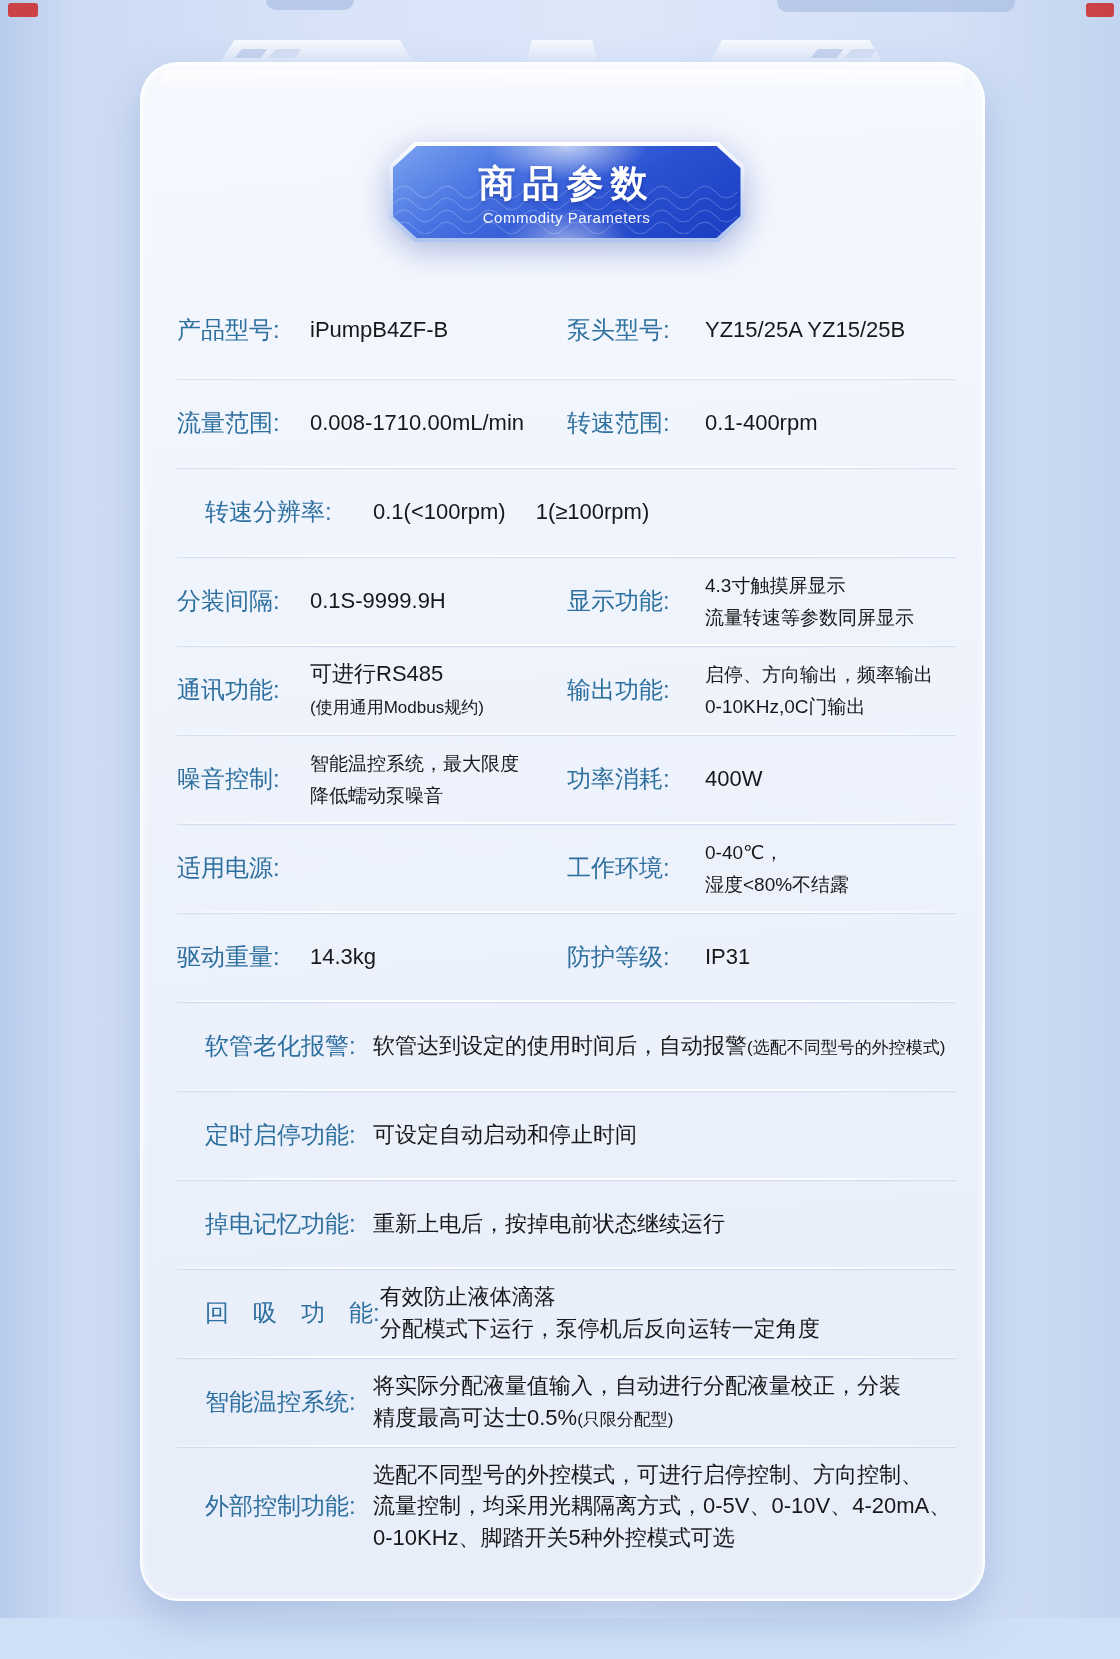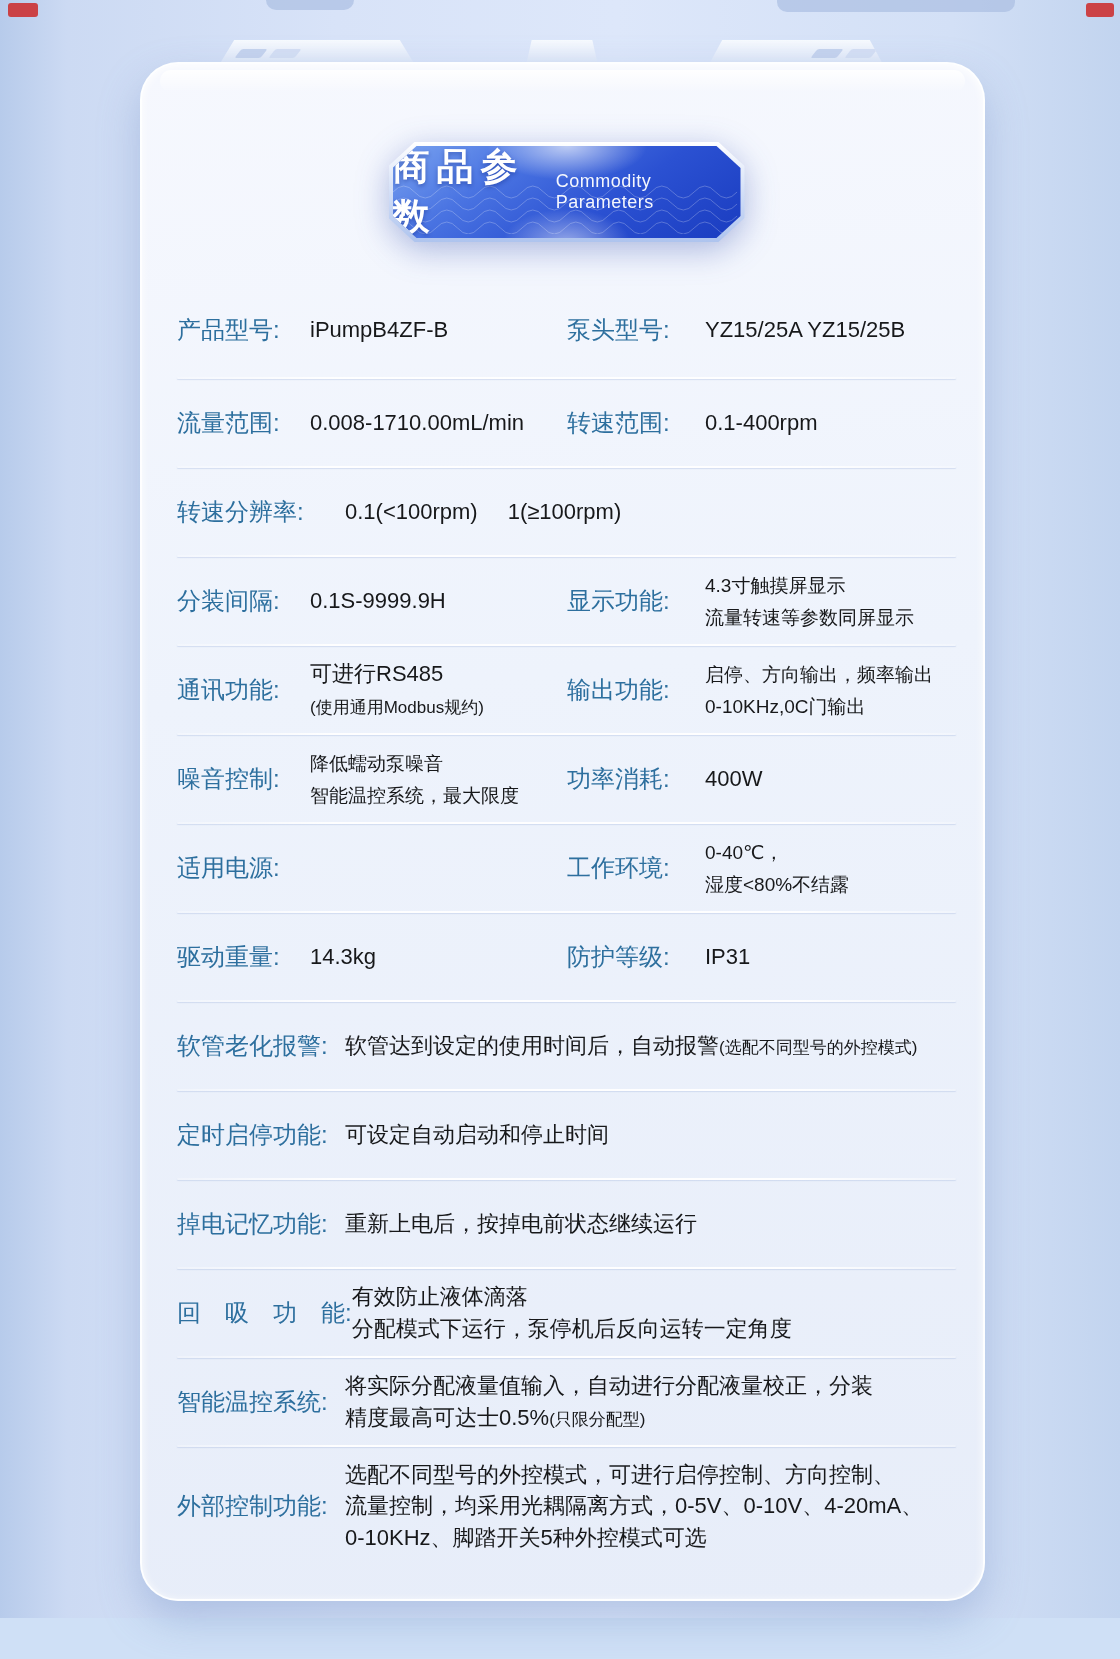--- a/index.html
+++ b/index.html
@@ -51,46 +51,46 @@
   .banner-wrap{width:356px;margin:0 auto 40px auto;position:relative;filter:drop-shadow(0 8px 16px rgba(40,70,170,.35));}
   .banner-frame{
     clip-path:polygon(26px 0,calc(100% - 26px) 0,100% 24px,100% calc(100% - 24px),calc(100% - 26px) 100%,26px 100%,0 calc(100% - 24px),0 24px);
     background:linear-gradient(180deg,#ffffff 0%,#cfdcf6 55%,#aec4ee 100%);
     padding:4px;
   }
   .banner{
     position:relative;height:92px;
     clip-path:polygon(24px 0,calc(100% - 24px) 0,100% 22px,100% calc(100% - 22px),calc(100% - 24px) 100%,24px 100%,0 calc(100% - 22px),0 22px);
     background:linear-gradient(145deg,#7aa3f0 0%,#4a74e2 30%,#2b51d2 62%,#1a3cc0 100%);
-    display:flex;flex-direction:row;align-items:center;justify-content:center;
+    display:flex;flex-direction:column;align-items:center;justify-content:center;
     overflow:hidden;
   }
   .banner::before{content:"";position:absolute;left:25%;top:-40%;width:50%;height:80%;
     background:radial-gradient(ellipse at center,rgba(255,255,255,.65),rgba(255,255,255,0) 65%);}
   .banner::after{content:"";position:absolute;left:30%;bottom:-45%;width:40%;height:80%;
     background:radial-gradient(ellipse at center,rgba(255,255,255,.5),rgba(255,255,255,0) 65%);}
   .banner-title{position:relative;z-index:2;color:#fff;font-size:37px;font-weight:bold;letter-spacing:7px;text-shadow:0 2px 4px rgba(10,30,120,.4);}
-  .banner-sub{position:relative;z-index:2;color:rgba(255,255,255,.95);font-size:18px;margin-top:0;letter-spacing:.5px;}
+  .banner-sub{position:relative;z-index:2;color:rgba(255,255,255,.95);font-size:15px;margin-top:0;letter-spacing:.5px;}
   .waves{position:absolute;left:0;bottom:4px;width:100%;height:60px;z-index:1;}
 
   
   .spec-table{display:flex;flex-direction:column;}
   .row{display:grid;align-items:center;min-height:87px;}
   .row.double{grid-template-columns:390px 1fr;}
   .row.single{grid-template-columns:1fr;}
   .row:first-child{min-height:95px;}
   .row:last-child{min-height:118px;}
   .divider{height:2px;flex:none;border-radius:2px;
     background:linear-gradient(90deg,rgba(255,255,255,.25),rgba(255,255,255,.95) 20%,rgba(255,255,255,.95) 80%,rgba(255,255,255,.25));
     box-shadow:0 1px 1px rgba(160,180,220,.35);}
   .cell{display:flex;align-items:center;}
   .label{color:#2d6f9e;font-size:24px;font-weight:500;flex:none;white-space:pre-wrap;}
   .double .cell:first-child .label{min-width:133px;}
   .double .cell:last-child .label{min-width:138px;}
-  .single .label{min-width:168px;}
+  .single .label{min-width:168px;margin-left:28px;}
   .value{flex:1;color:#17181a;font-size:22px;font-weight:500;}
   .value .line{line-height:1.42;white-space:pre-wrap;}
   .value .sm{font-size:19px;}
   .value .xs{font-size:17px;}
   .value .gap{margin-left:30px;text-align:center;}
 </style>
 </head>
 <body>
 
 <div class="top-notch notch-a"></div>
@@ -201,22 +201,22 @@
             <div class="line"><span class="sm">启停、方向输出，频率输出</span></div>
             <div class="line"><span class="sm">0-10KHz,0C门输出</span></div>
           </div>
         </div>
       </div>
       <div class="divider"></div>
       <div class="row double">
         <div class="cell">
           <span class="label">噪音控制:</span>
           <div class="value">
+            <div class="line"><span class="sm">智能温控系统，最大限度</span></div>
             <div class="line"><span class="sm">降低蠕动泵噪音</span></div>
-            <div class="line"><span class="sm">智能温控系统，最大限度</span></div>
           </div>
         </div>
         <div class="cell">
           <span class="label">功率消耗:</span>
           <div class="value">
             <div class="line"><span>400W</span></div>
           </div>
         </div>
       </div>
       <div class="divider"></div>

